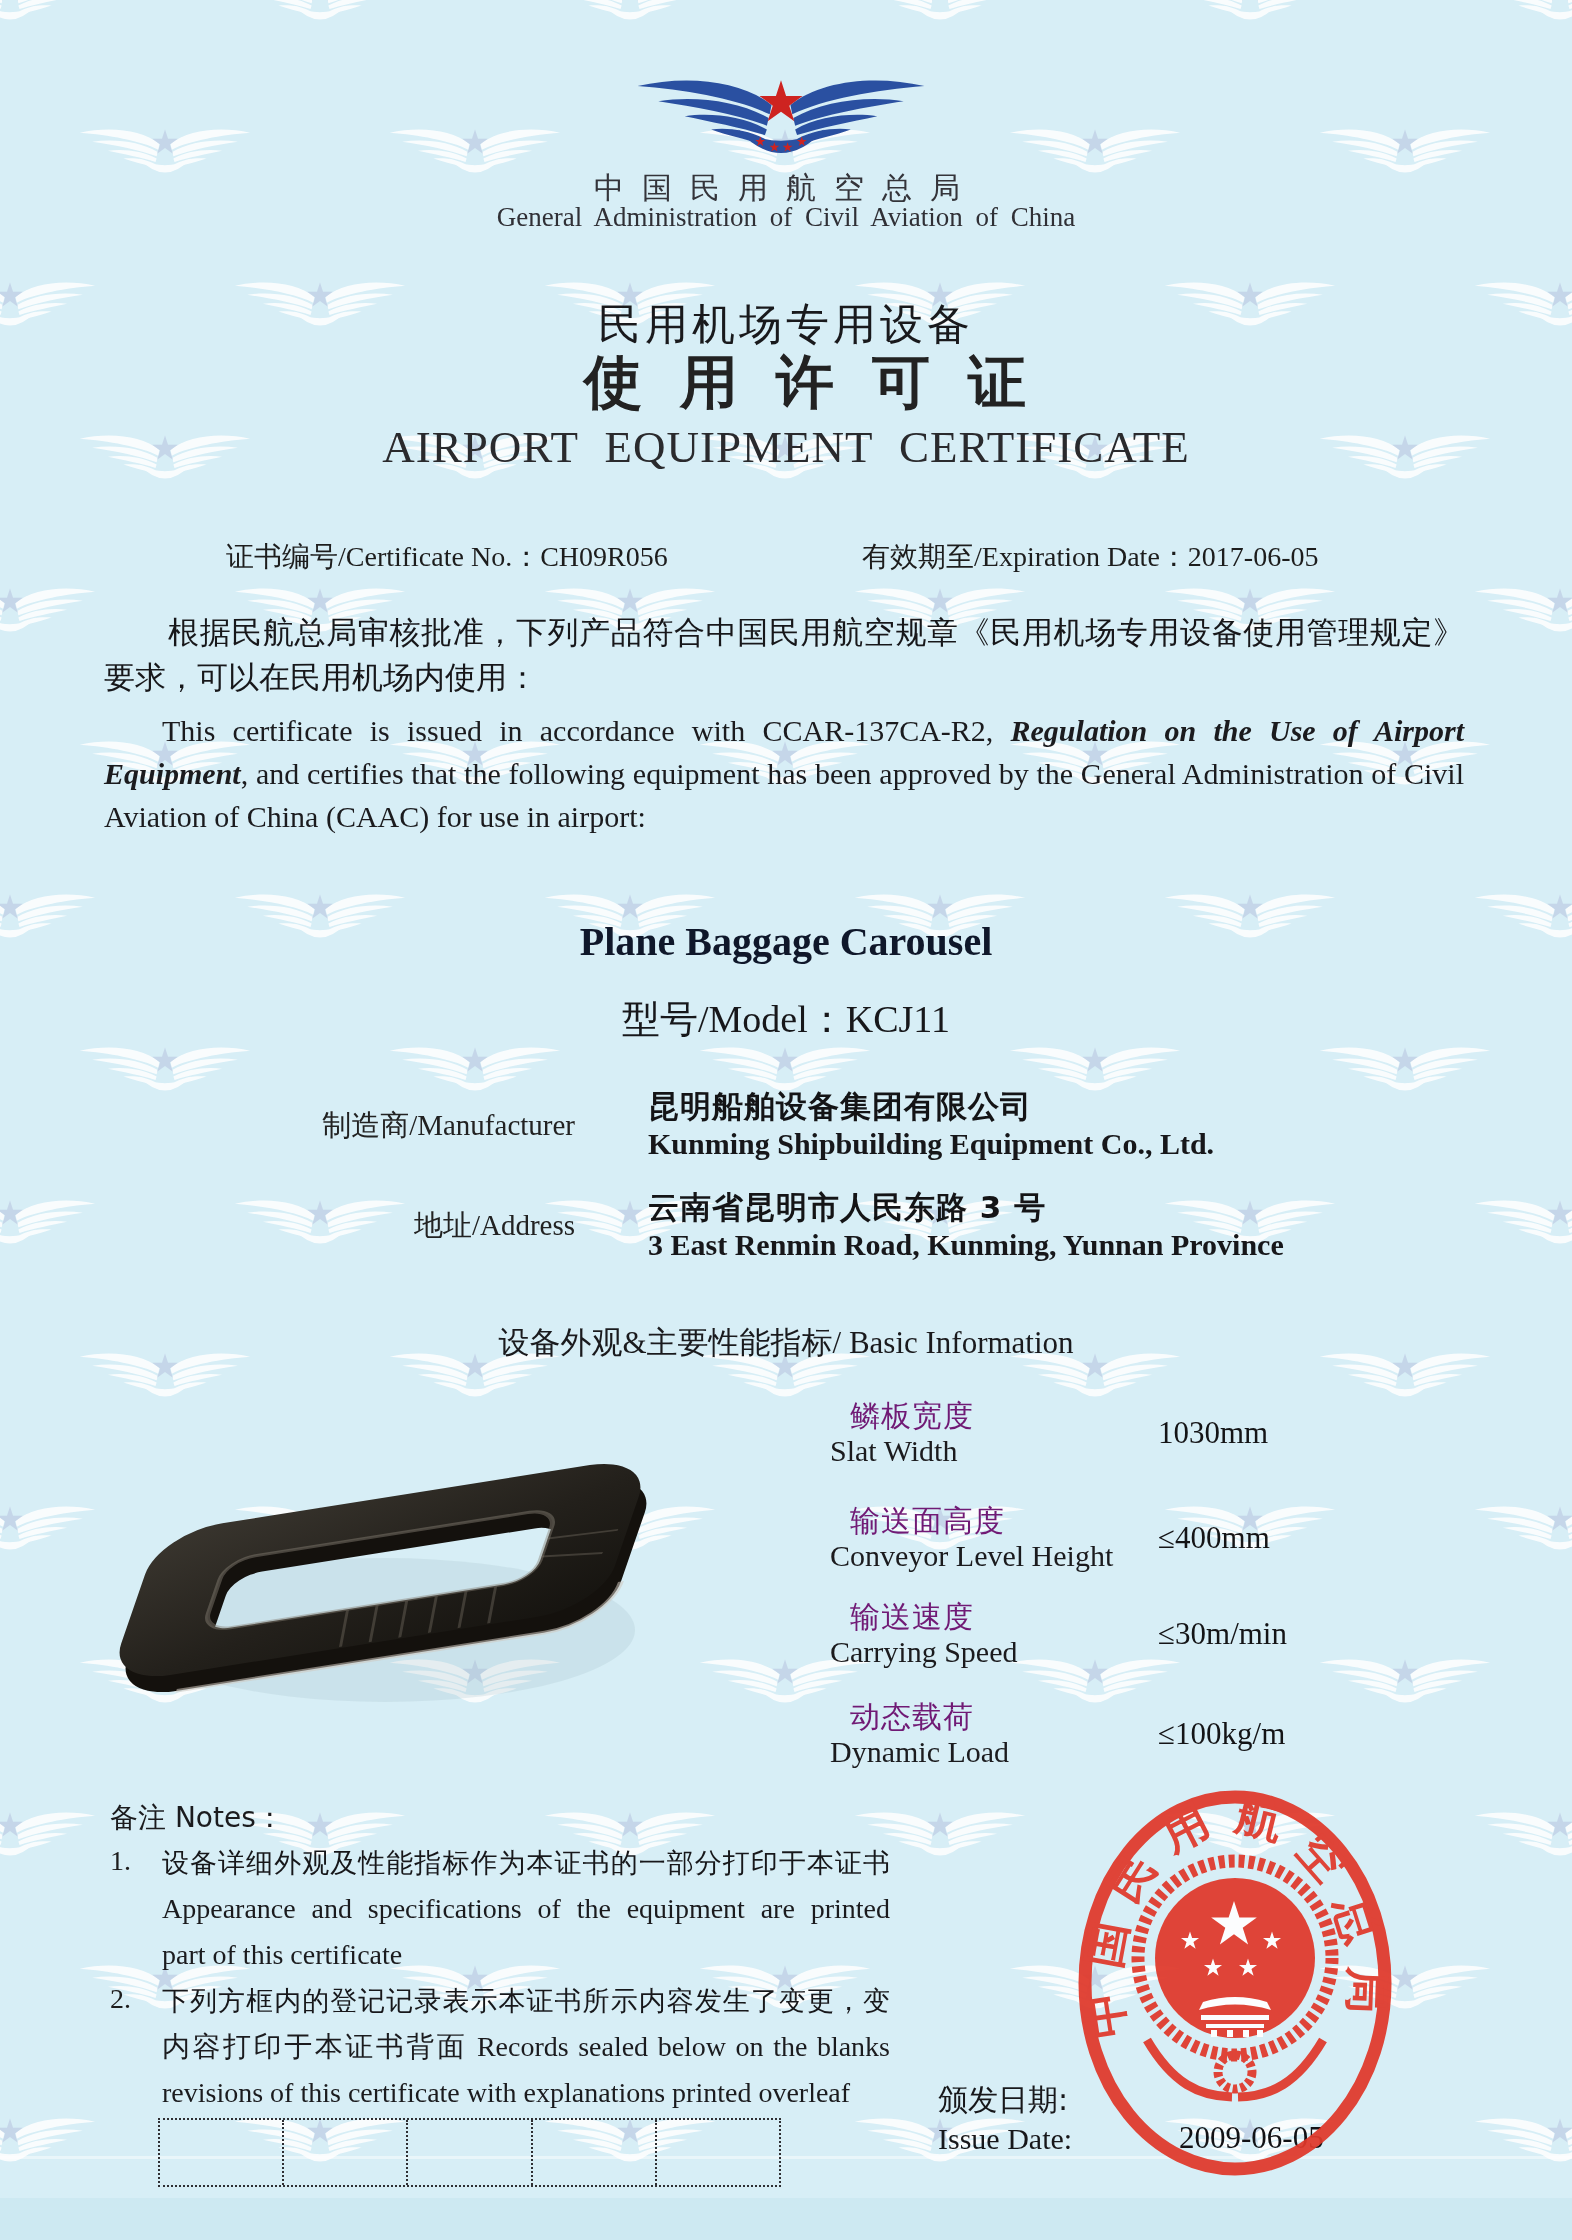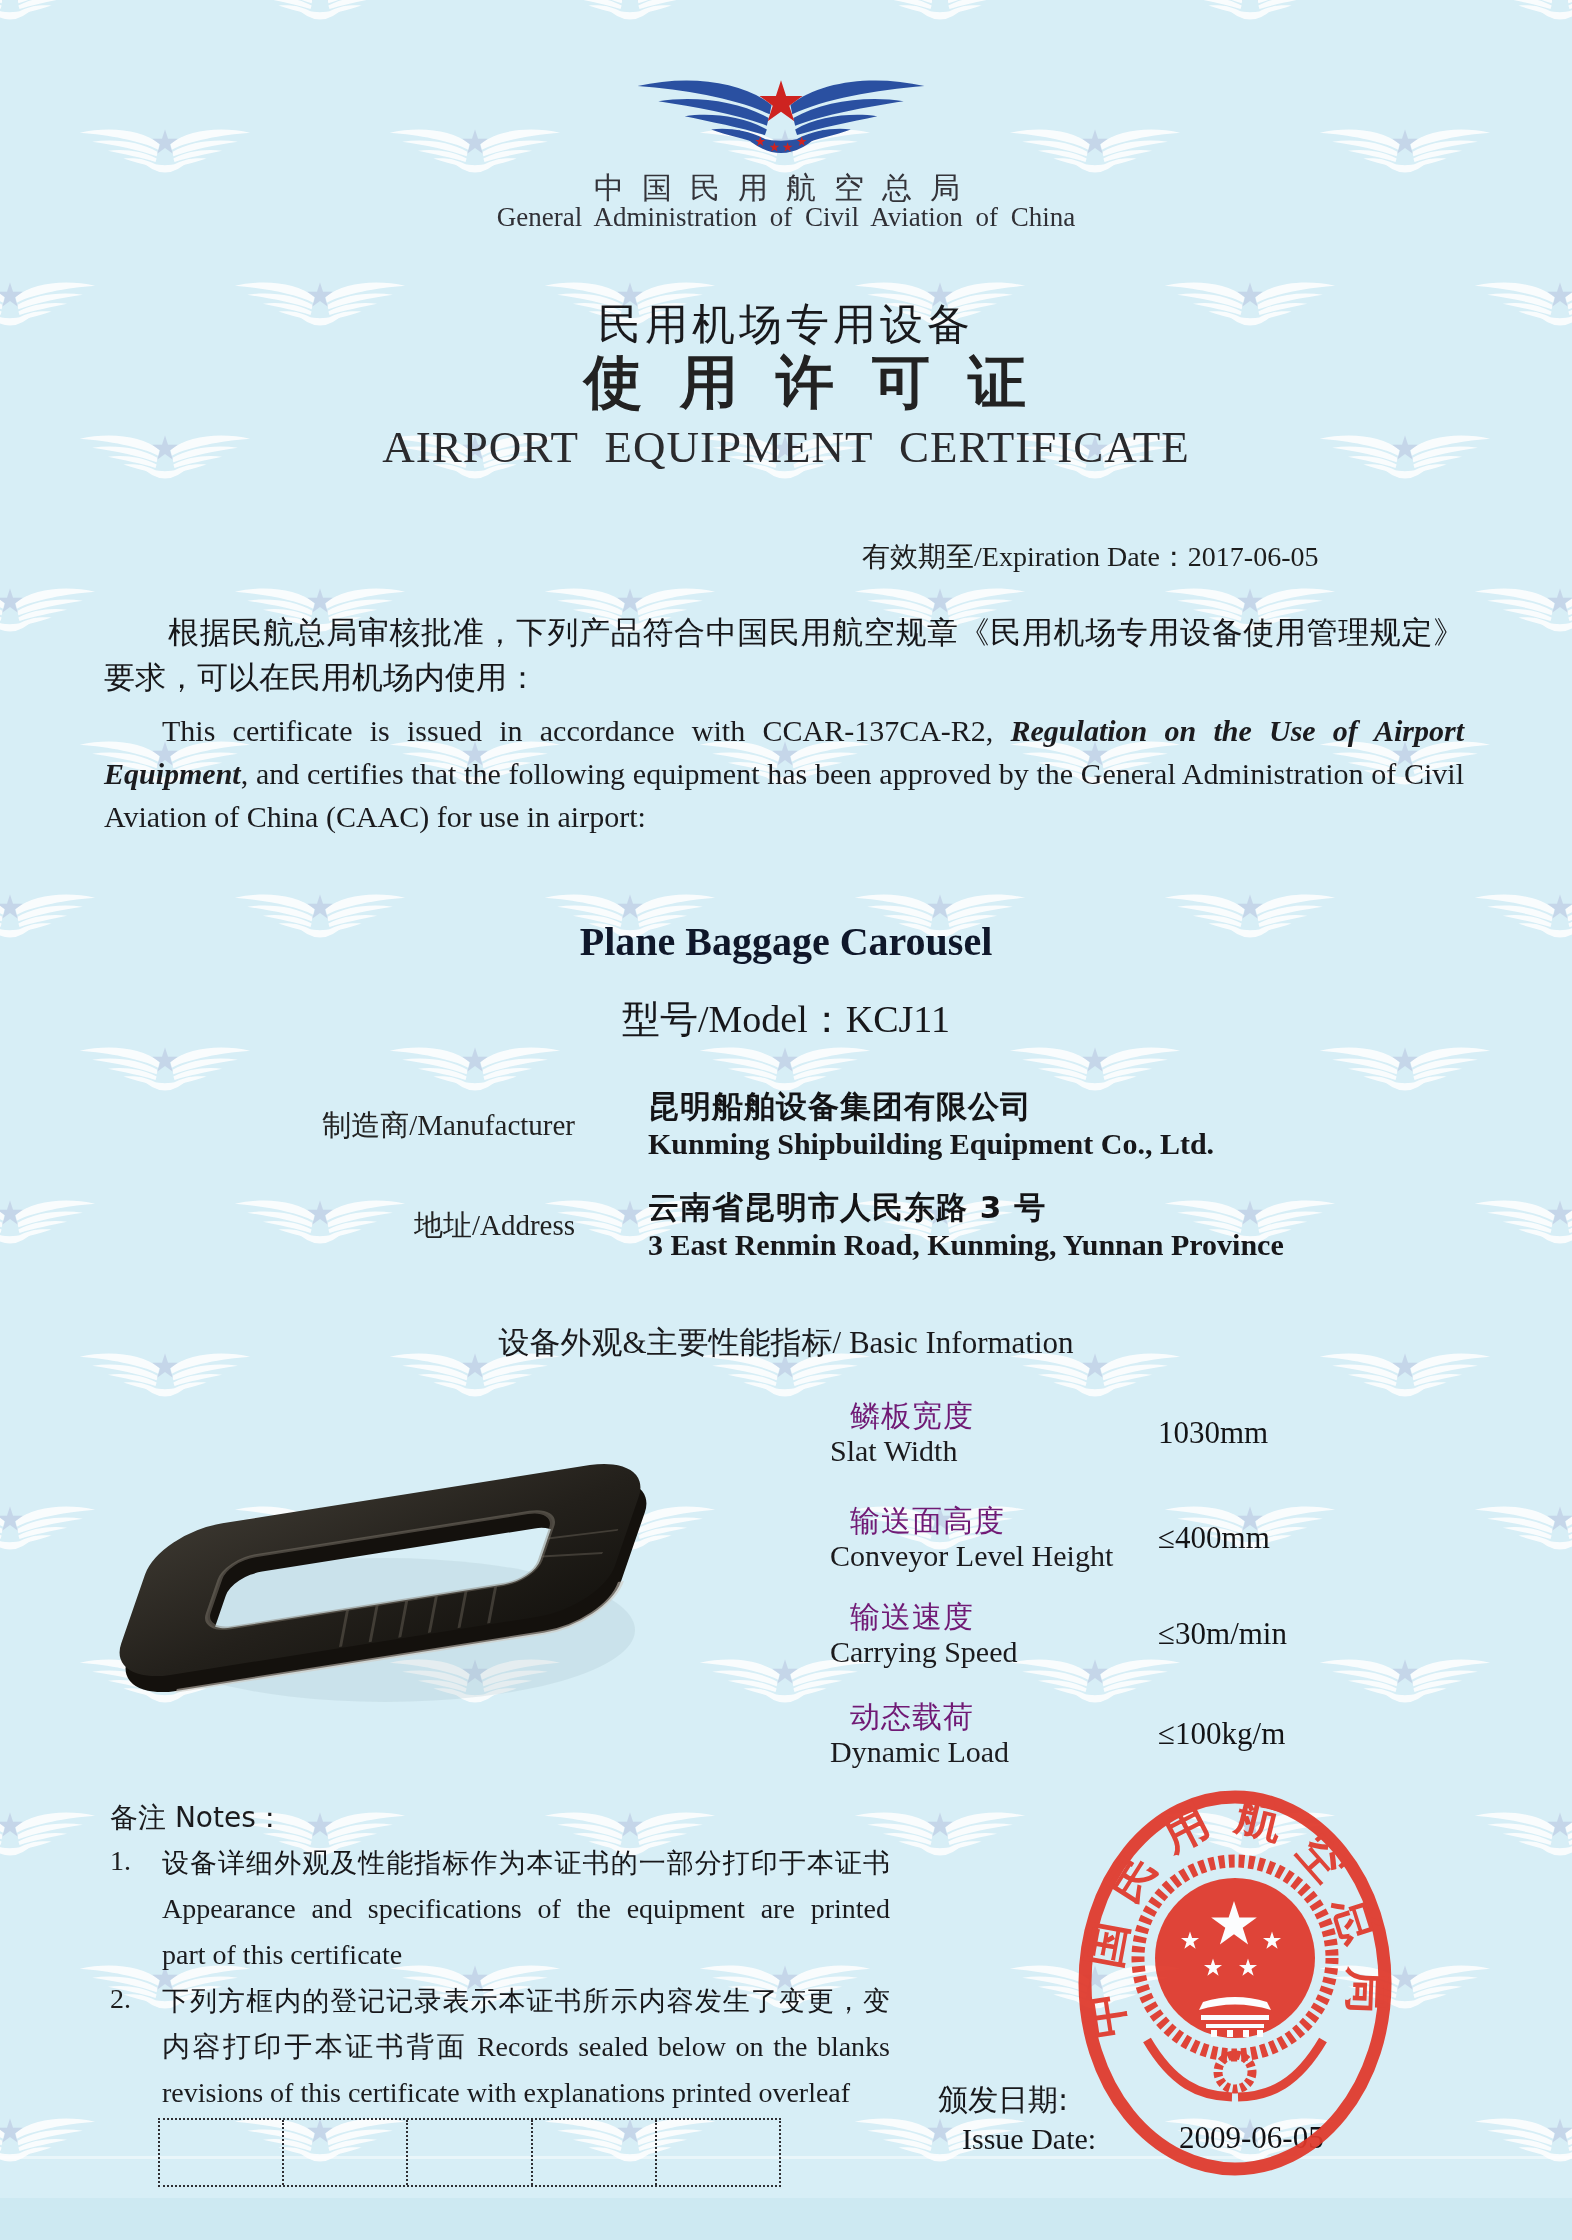--- a/index.html
+++ b/index.html
@@ -54,21 +54,21 @@
   .note-line.jl{text-align:justify;text-align-last:justify;white-space:normal;height:46px;overflow:hidden;}
   .nl-cn{font-size:27px;font-family:"DejaVu Sans","Liberation Sans",sans-serif;color:#17171a;}
   .nl-en{font-size:28px;color:#1b1b1e;}
   
   .rev-table{position:absolute;left:158px;top:2118px;width:623px;height:69px;display:flex;
              border:2px dotted #2f2f33;box-sizing:border-box;}
   .rev-cell{flex:1;border-right:2px dotted #2f2f33;}
   .rev-cell:last-child{border-right:none;}
   
   .issue-cn{left:938px;top:2080px;font-size:30px;font-family:"DejaVu Sans","Liberation Sans",sans-serif;color:#17171a;}
-  .issue-en{left:938px;top:2122px;font-size:30px;color:#17171a;margin-left:24px;}
+  .issue-en{left:938px;top:2122px;font-size:30px;color:#17171a;}
   .issue-date{left:1167px;top:2120px;font-size:31px;color:#121215;z-index:4;margin-left:12px;}
   #seal{position:absolute;left:1075px;top:1788px;z-index:3;opacity:.93;}
   .scanline{position:absolute;left:0;top:2156px;width:1572px;height:3px;background:rgba(255,255,255,.45);z-index:1;}
   .bottomband{position:absolute;left:0;top:2198px;width:1572px;height:42px;background:#cde9f2;z-index:0;}
   #carousel{position:absolute;left:95px;top:1415px;z-index:1;}
   #logo{position:absolute;left:630px;top:72px;}
 </style>
 </head>
 <body>
 
@@ -362,20 +362,23 @@
   </svg>
 
   <div class="content">
     <div class="abs ctr org-cn">中国民用航空总局</div>
     <div class="abs ctr title-sub">民用机场专用设备</div>
 
     <div class="abs ctr org-en">General Administration of Civil Aviation of China</div>
     <div class="abs ctr title-main">使用许可证</div>
     <div class="abs ctr title-en">AIRPORT EQUIPMENT CERTIFICATE</div>
 
+    <div class="abs meta meta-left">
+      <span>证书编号/Certificate No.：</span><span>CH09R056</span>
+    </div>
     <div class="abs meta meta-right">
       <span>有效期至/Expiration Date：</span><span>2017-06-05</span>
     </div>
 
     <div class="abs paras">
       <div class="para-cn">根据民航总局审核批准，下列产品符合中国民用航空规章《民用机场专用设备使用管理规定》要求，可以在民用机场内使用：</div>
       <div class="para-en"><span>This certificate is issued in accordance with CCAR-137CA-R2, </span><i>Regulation on the Use of Airport Equipment</i><span>, and certifies that the following equipment has been approved by the General Administration of Civil Aviation of China (CAAC) for use in airport:</span></div>
     </div>
 
     <div class="abs ctr eq-en">Plane Baggage Carousel</div>

